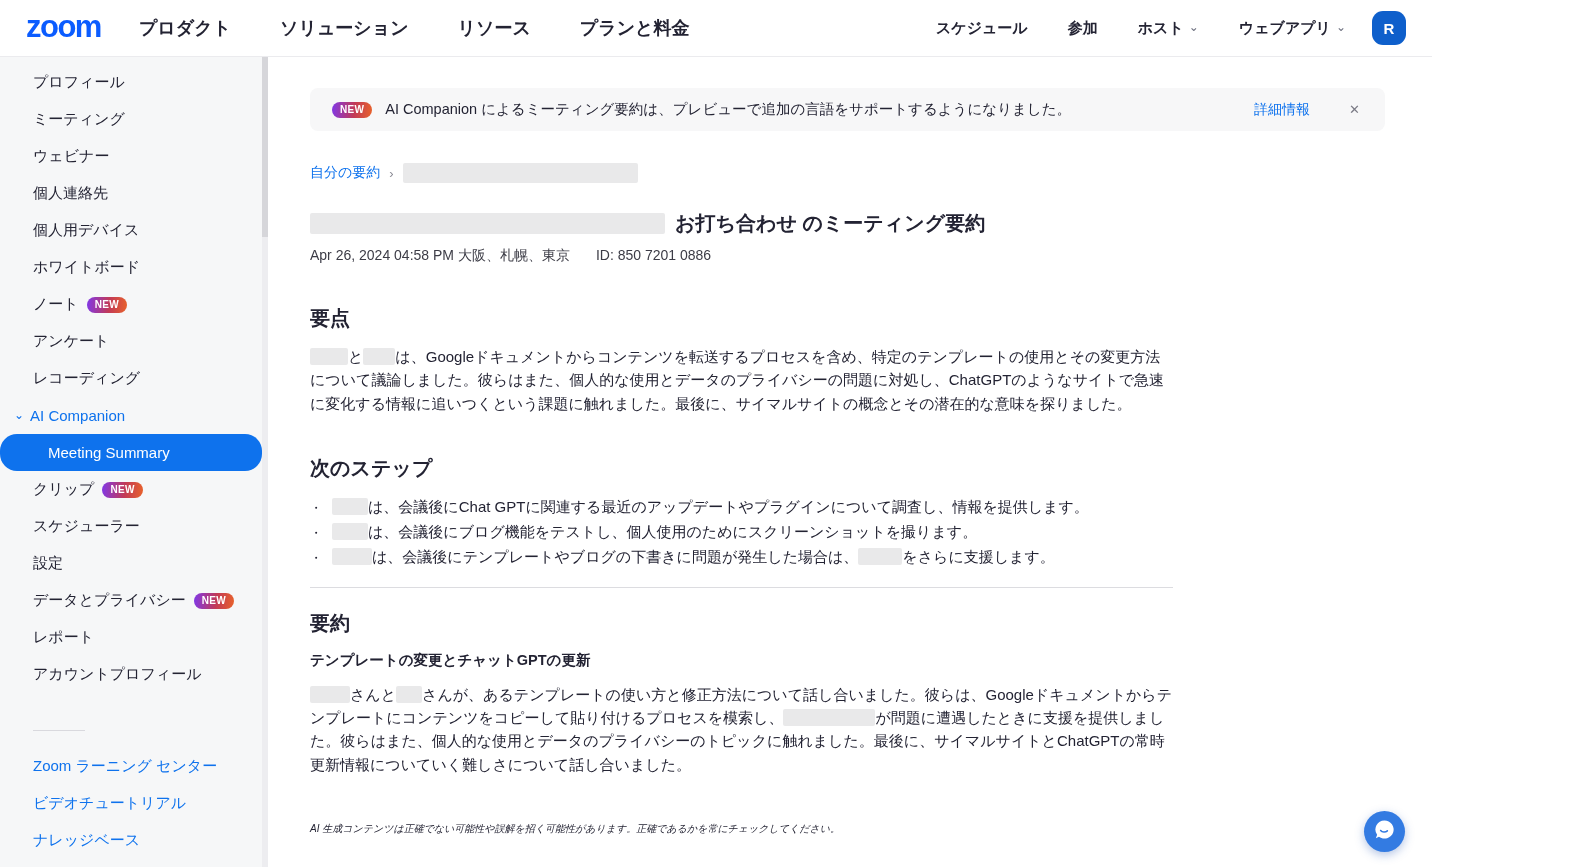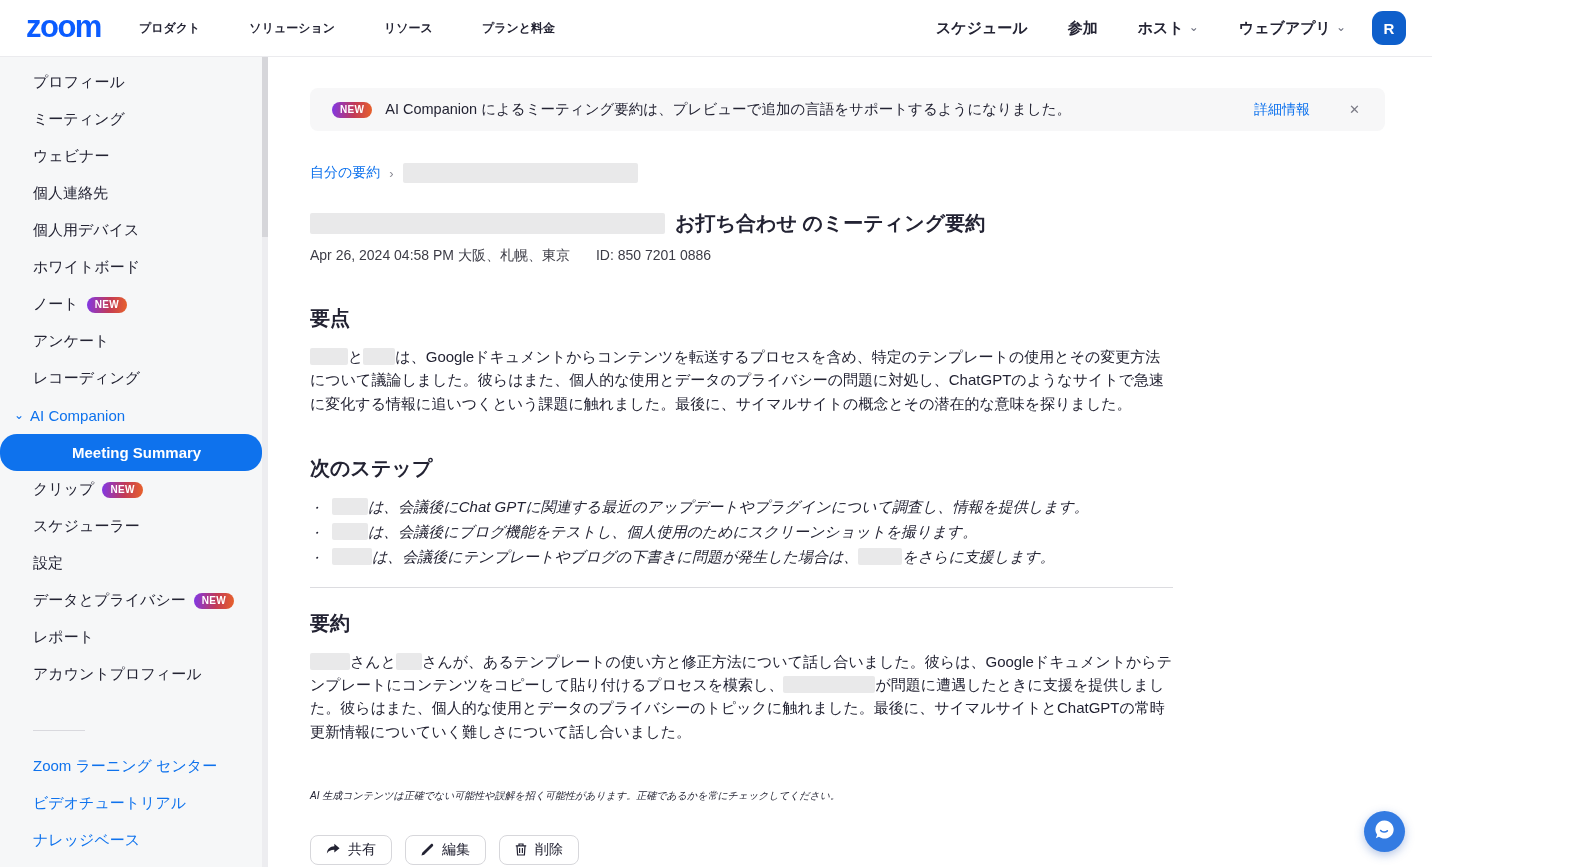--- a/index.html
+++ b/index.html
@@ -2,37 +2,37 @@
 <html><head>
 <meta charset="utf-8">
 <style>
   * { margin:0; padding:0; box-sizing:border-box; }
   html,body { width:1575px; height:867px; background:#fff; font-family:"Liberation Sans","DejaVu Sans",sans-serif; color:#232333; overflow:hidden; }
   .page { position:relative; width:1432px; height:867px; }
 
   
   .header { position:absolute; top:0; left:0; right:0; height:57px; background:#fff; border-bottom:1px solid #ebebee; display:flex; align-items:center; padding:0 26px; z-index:5; }
   .logo { font-size:31px; font-weight:800; color:#0b5cff; letter-spacing:-1.5px; margin-right:38px; line-height:1; padding-bottom:4px; }
-  .nav-left { display:flex; gap:49px; font-size:12px; font-weight:600; color:#232333; }
+  .nav-left { display:flex; gap:49px; font-size:18px; font-weight:600; color:#232333; }
   .nav-left .nav-item { cursor:pointer; }
   .spacer { flex:1; }
   .nav-right { display:flex; gap:40px; align-items:center; font-size:15px; font-weight:600; color:#232333; margin-right:26px; }
   .nav-right .nav-item { cursor:pointer; display:flex; align-items:center; gap:5px; }
   .chev { font-size:12px; color:#6e7180; font-weight:400; transform:translateY(-1px); }
   .avatar { width:34px; height:34px; border-radius:11px; background:#0e5fcb; color:#fff; font-size:15px; font-weight:700; display:flex; align-items:center; justify-content:center; }
 
   
   .sidebar { position:absolute; top:57px; left:0; width:262px; bottom:0; background:#f6f7f8; padding-top:7px; }
   .sbar-track { position:absolute; top:57px; left:262px; width:6px; bottom:0; background:#ededf0; }
   .sbar-thumb { position:absolute; top:0; left:0; width:6px; height:180px; background:#d6d6da; }
   .side-item { height:37px; display:flex; align-items:center; padding-left:33px; font-size:15px; color:#232333; cursor:pointer; gap:8px; }
   .side-item.link-blue { color:#0e72ed; }
   .side-group-head { height:37px; display:flex; align-items:center; padding-left:14px; font-size:15px; color:#0e72ed; cursor:pointer; gap:6px; }
   .side-group-head .chev { color:#0e72ed; }
-  .side-item.active { background:#0e72ed; color:#fff; font-weight:700; padding-left:72px;border-radius:17px; }
+  .side-item.active { background:#0e72ed; color:#fff; font-weight:400; padding-left:48px;border-radius:17px; }
   .badge-new { display:inline-block; font-size:10px; font-weight:700; color:#fff; letter-spacing:.3px; padding:3px 8px; border-radius:10px; background:linear-gradient(95deg,#8038e8 0%,#c23a57 55%,#e8622b 100%); line-height:1; }
   .side-divider { border-top:1px solid #d9d9de; width:52px; margin:37px 0 17px 33px; }
 
   
   .main { position:absolute; top:57px; left:268px; right:0; bottom:0; background:#fff; }
   .banner { margin:31px 47px 0 42px; height:43px; background:#f7f7f8; border-radius:8px; display:flex; align-items:center; padding:0 25px 0 22px; gap:13px; }
   .banner-text { font-size:14.5px; color:#232333; flex:1; }
   .banner-link { font-size:14px; color:#0e72ed; cursor:pointer; margin-right:26px; }
   .banner-close { font-size:13px; color:#7a7a85; cursor:pointer; }
 
@@ -48,21 +48,21 @@
 
   .meta-row { margin:10px 0 0 42px; font-size:14px; color:#3c3c46; display:flex; gap:26px;text-align:center; }
 
   .content { margin-left:42px; width:863px; }
   .sec-head { font-size:20px; font-weight:700; margin-top:40px; }
   .body-text { font-size:15px; line-height:1.55; margin-top:13px; color:#232333; }
   .inline-box { height:17px; vertical-align:-3px; }
   .w38 { width:38px; } .w32 { width:32px; } .w36 { width:36px; } .w40 { width:40px; }
   .w44 { width:44px; } .w26 { width:26px; } .w92 { width:92px; }
 
-  .bullets { margin-top:14px; font-size:15px; line-height:1.4;font-style:italic; }
+  .bullets { margin-top:14px; font-size:15px; line-height:1.4; }
   .bullet-line { margin-top:4px; }
   .bullet-dot { color:#232333; margin-right:10px; font-size:12px; }
 
   .content-divider { border-top:1px solid #dcdce0; margin-top:20px; }
   .sub-head { font-size:14.5px; font-weight:700; margin-top:14px; }
 
   .disclaimer { font-size:10px; font-style:italic; color:#232333; margin-top:46px; }
 
   .btn-row { margin-top:32px; display:flex; gap:13px; }
   .btn { display:flex; align-items:center; gap:8px; height:30px; padding:0 15px; background:#fff; border:1px solid #d7d7db; border-radius:8px; font-size:14px; color:#232333; cursor:pointer; font-family:inherit; }
@@ -215,20 +215,21 @@
           <span class="bullet-dot">・</span><span class="redact inline-box w36"></span><span>は、会議後にブログ機能をテストし、個人使用のためにスクリーンショットを撮ります。</span>
         </div>
         <div class="bullet-line">
           <span class="bullet-dot">・</span><span class="redact inline-box w40"></span><span>は、会議後にテンプレートやブログの下書きに問題が発生した場合は、</span><span class="redact inline-box w44"></span><span>をさらに支援します。</span>
         </div>
       </div>
 
       <div class="content-divider"></div>
 
       <div class="sec-head" style="margin-top:22px;">要約</div>
+      <div class="sub-head">テンプレートの変更とチャットGPTの更新</div>
       <div class="body-text">
         <span class="redact inline-box w40"></span><span>さんと</span><span class="redact inline-box w26"></span><span>さんが、あるテンプレートの使い方と修正方法について話し合いました。彼らは、Googleドキュメントからテンプレートにコンテンツをコピーして貼り付けるプロセスを模索し、</span><span class="redact inline-box w92"></span><span>が問題に遭遇したときに支援を提供しました。彼らはまた、個人的な使用とデータのプライバシーのトピックに触れました。最後に、サイマルサイトとChatGPTの常時更新情報についていく難しさについて話し合いました。</span>
       </div>
 
       <div class="disclaimer">AI 生成コンテンツは正確でない可能性や誤解を招く可能性があります。正確であるかを常にチェックしてください。</div>
 
       <div class="btn-row">
         <button class="btn">
           <span>
               <svg width="14" height="13" viewBox="0 0 16 14">

